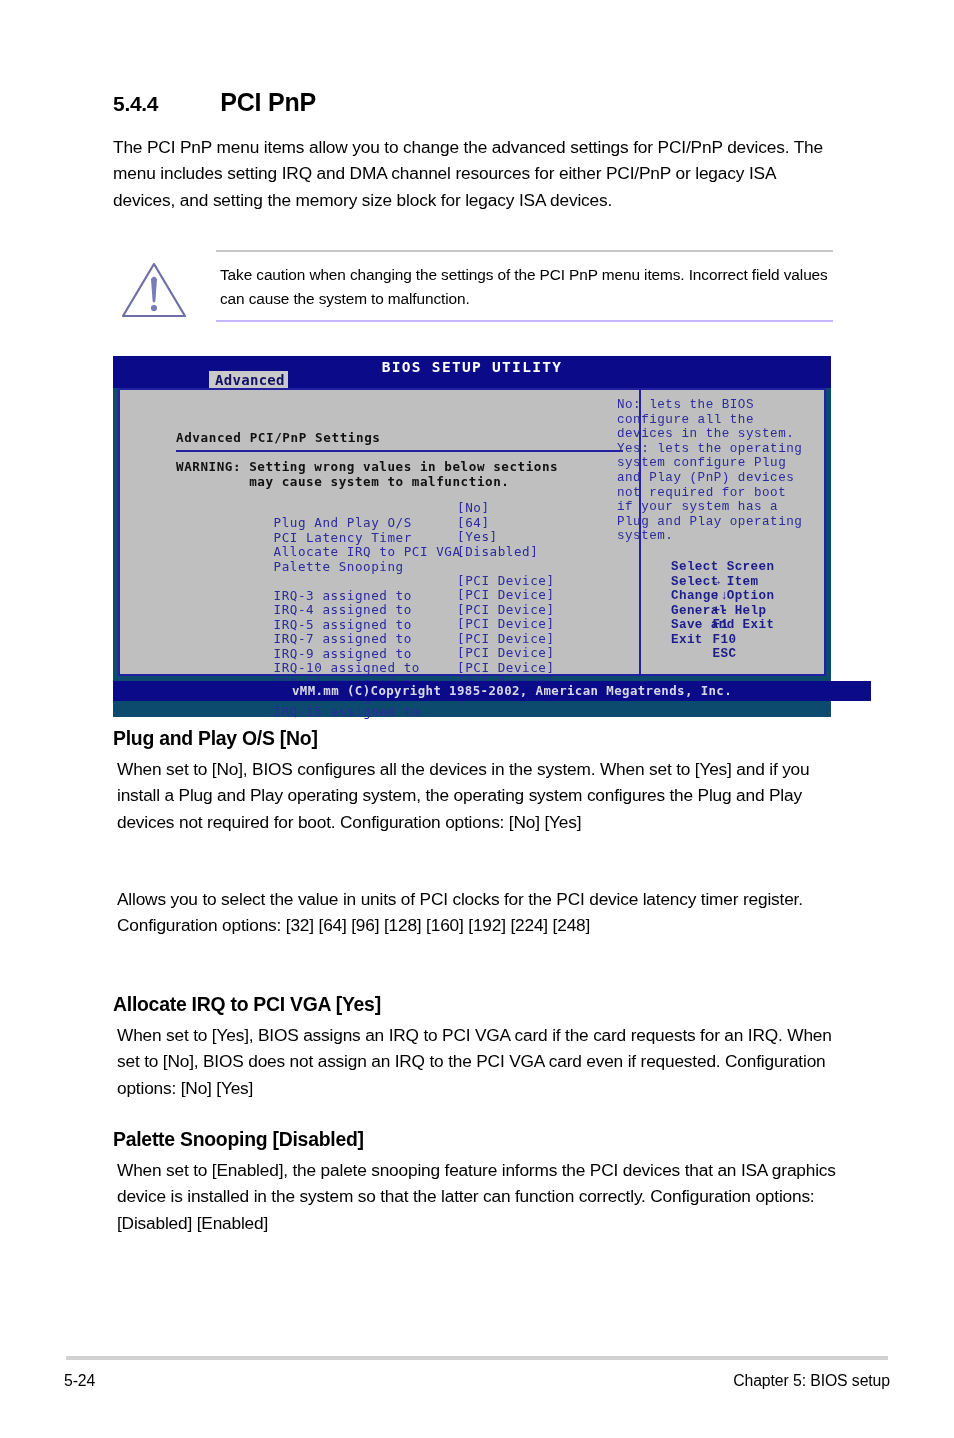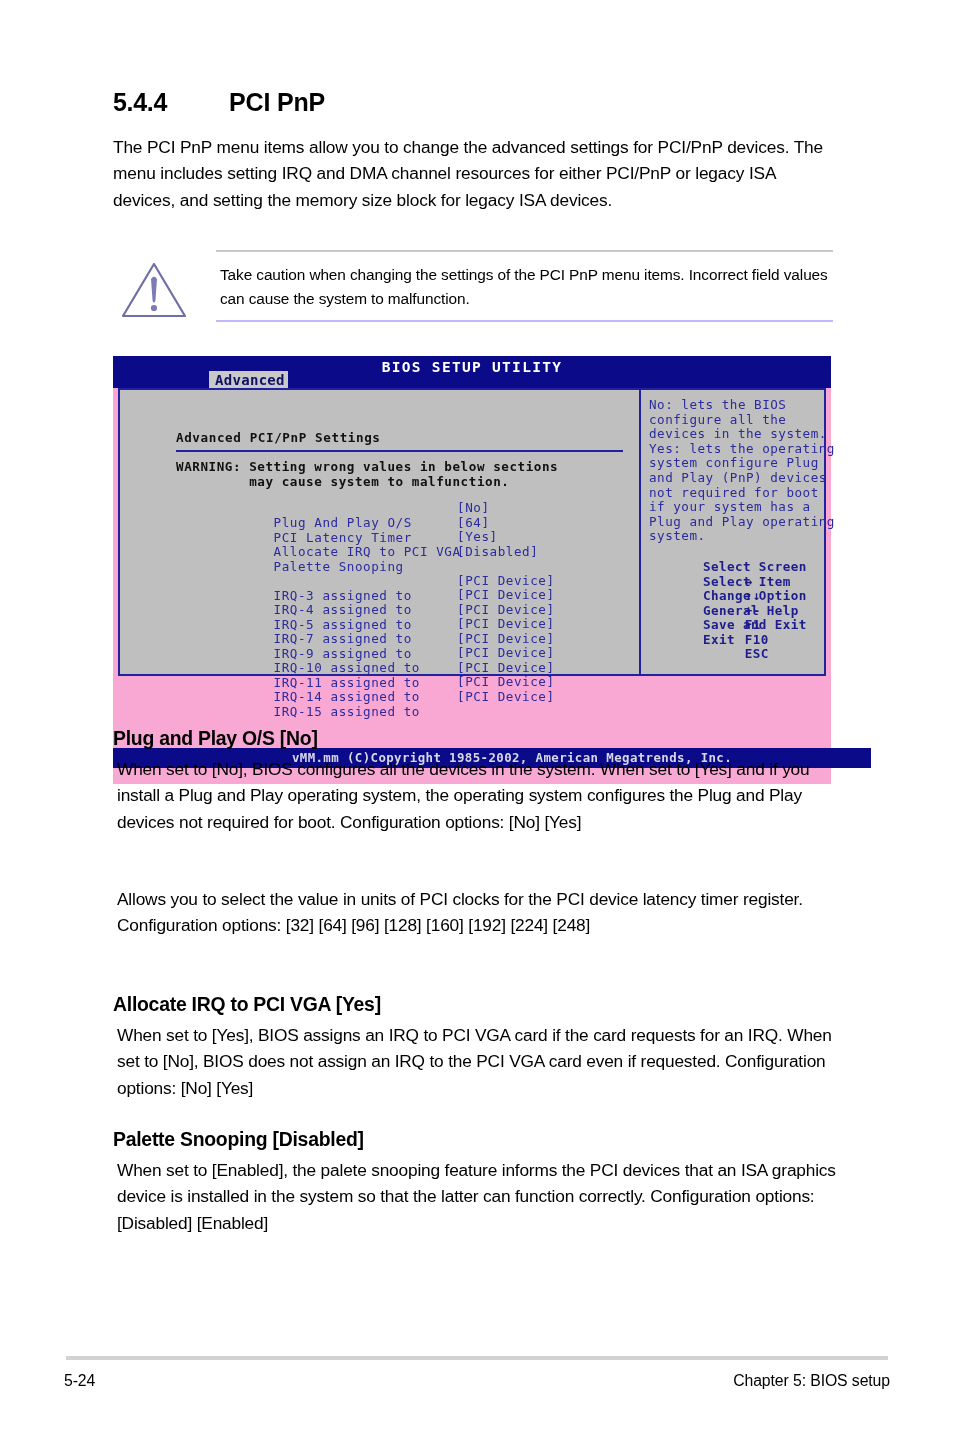--- a/index.html
+++ b/index.html
@@ -24,21 +24,21 @@
   
   .sec-head {
     position: absolute;
     top: 88px;
     left: 113px;
     width: 740px;
     display: flex;
     align-items: baseline;
   }
   .sec-num {
-    font-size: 25px;
+    font-size: 21px;
     font-weight: bold;
     letter-spacing: -0.3px;
   }
   .sec-title {
     font-size: 25px;
     font-weight: bold;
     margin-left: 62px;
     letter-spacing: -0.2px;
   }
 
@@ -83,22 +83,22 @@
     letter-spacing: -0.1px;
     padding-left: 4px;
   }
 
   
   .bios {
     position: absolute;
     left: 113px;
     top: 356px;
     width: 718px;
-    height: 428px;
-    background: #f9a8d4;
+    height: 361px;
+    background: #0c4a6e;
     font-family: "DejaVu Sans Mono", "Liberation Mono", monospace;
     box-sizing: border-box;
   }
   .bios-titlebar {
     position: absolute;
     left: 0; top: 0;
     width: 100%;
     height: 32px;
     background: #0b0b8a;
   }
@@ -138,25 +138,26 @@
     position: absolute;
     left: 0; top: 0;
     width: 485px;
     height: 100%;
     box-sizing: border-box;
     border-right: 2px solid #2222a0;
     margin-left: 36px;
   }
   .bios-help {
     position: absolute;
-    left: 515px;
+    left: 483px;
     top: 0;
     width: 217px;
     height: 100%;
     box-sizing: border-box;
+    font-family: Liberation Mono, monospace;
   }
 
   .bios-h1 {
     position: absolute;
     left: 20px;
     top: 40px;
     font-size: 12.6px;
     color: #111111;
     font-weight: bold;
     letter-spacing: 0.6px;

